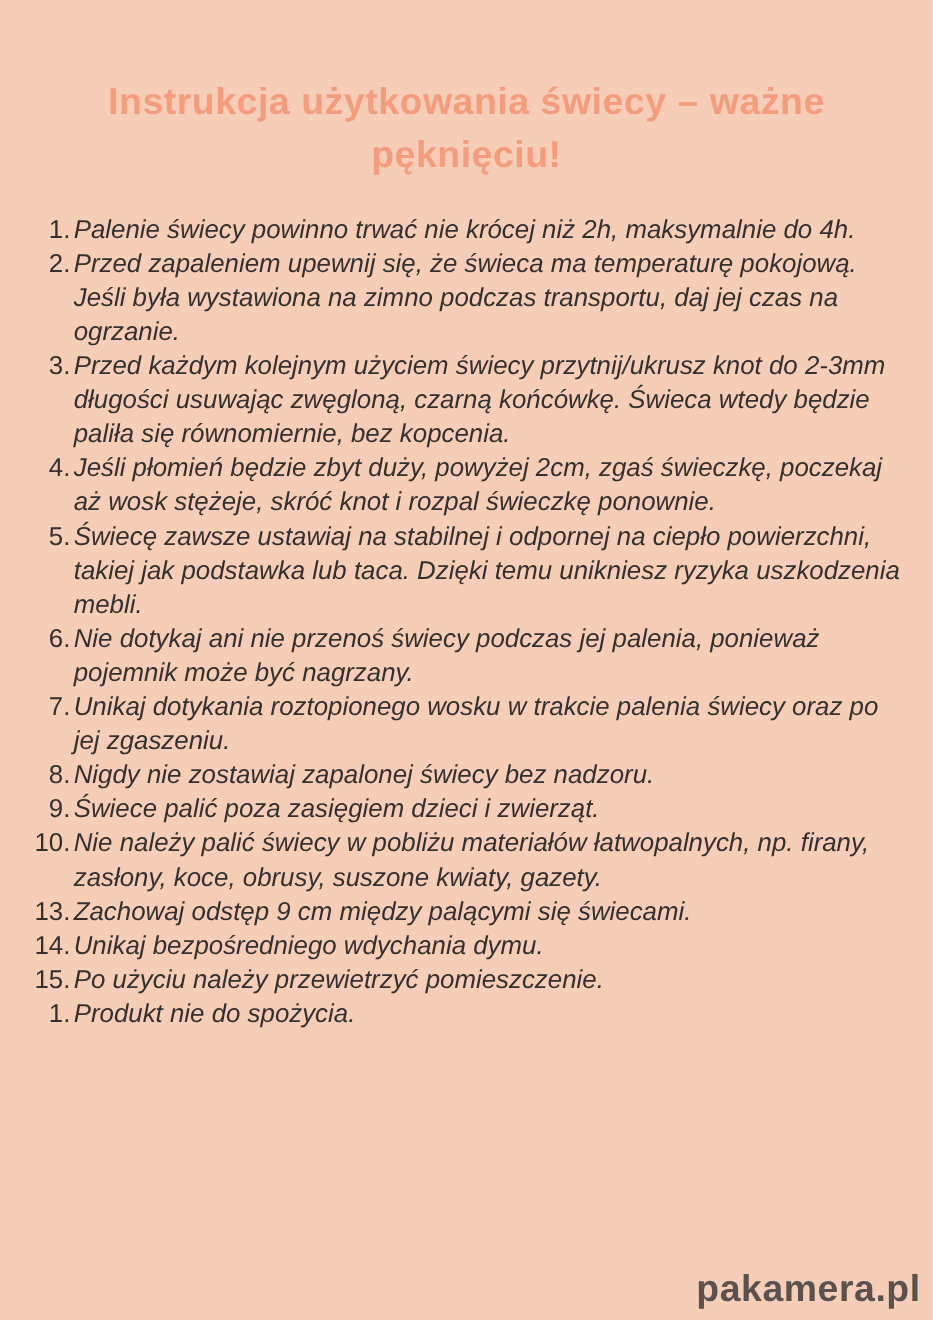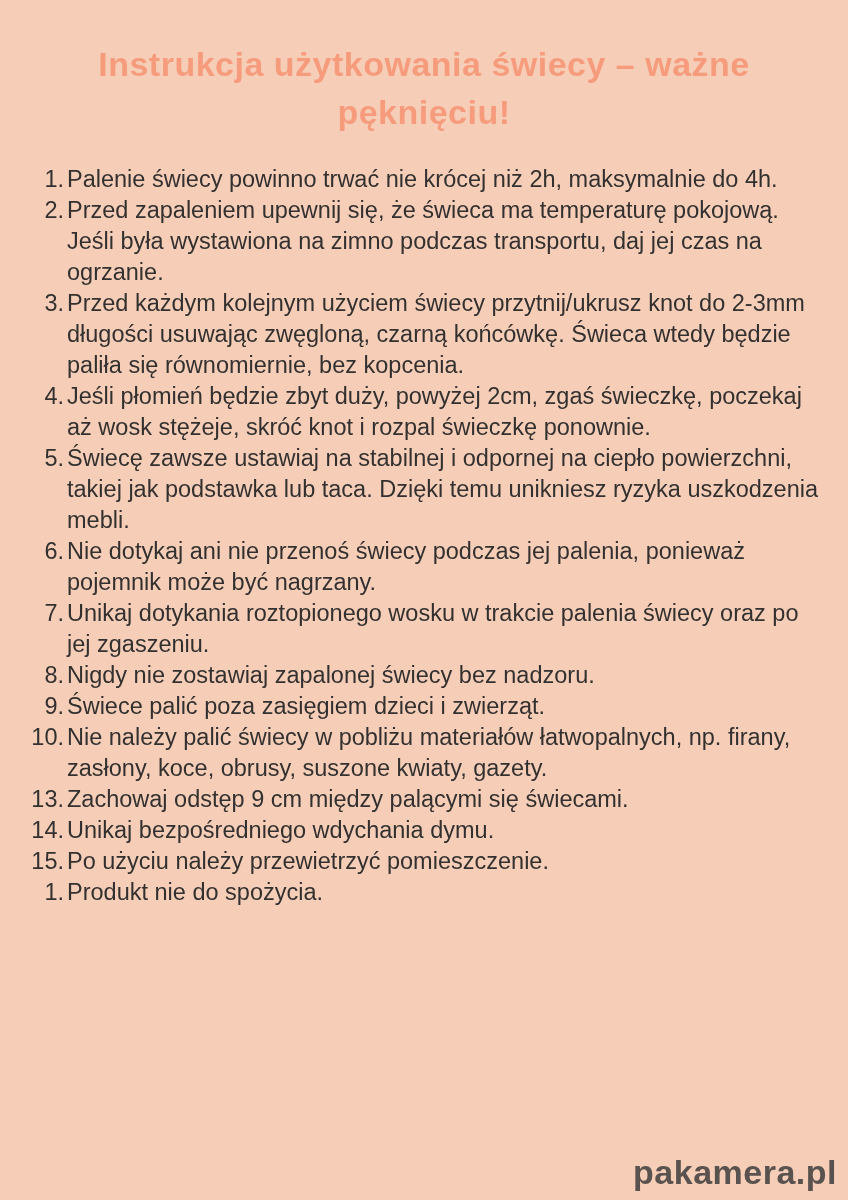--- a/index.html
+++ b/index.html
@@ -7,21 +7,21 @@
     position: relative;
     width: 848px;
     height: 1200px;
     background: var(--bg, #f6ceb8);
     overflow: hidden;
     font-family: "Liberation Sans", "DejaVu Sans", sans-serif;
     box-sizing: border-box;
   }
   .title {
     margin: 0 auto;
-    padding-top: 40px;
+    padding-top: 69px;
     max-width: 700px;
     text-align: center;
     color: var(--title-color, #f69c7d);
     font-size: 34px;
     line-height: 48px;
     font-weight: bold;
     letter-spacing: 0.5px;
   }
   .title .title-line { display: block; }
   .list {
@@ -33,20 +33,21 @@
   }
   .li { display: flex; }
   .num {
     flex: 0 0 64px;
     text-align: right;
     white-space: nowrap;
   }
   .txt {
     flex: 1;
     margin-left: 3px;
+    font-style: italic;
   }
   .watermark {
     position: absolute;
     right: 11px;
     bottom: 8px;
     font-size: 34px;
     font-weight: bold;
     letter-spacing: 0.5px;
     color: var(--wm-color, #5a524e);
   }

